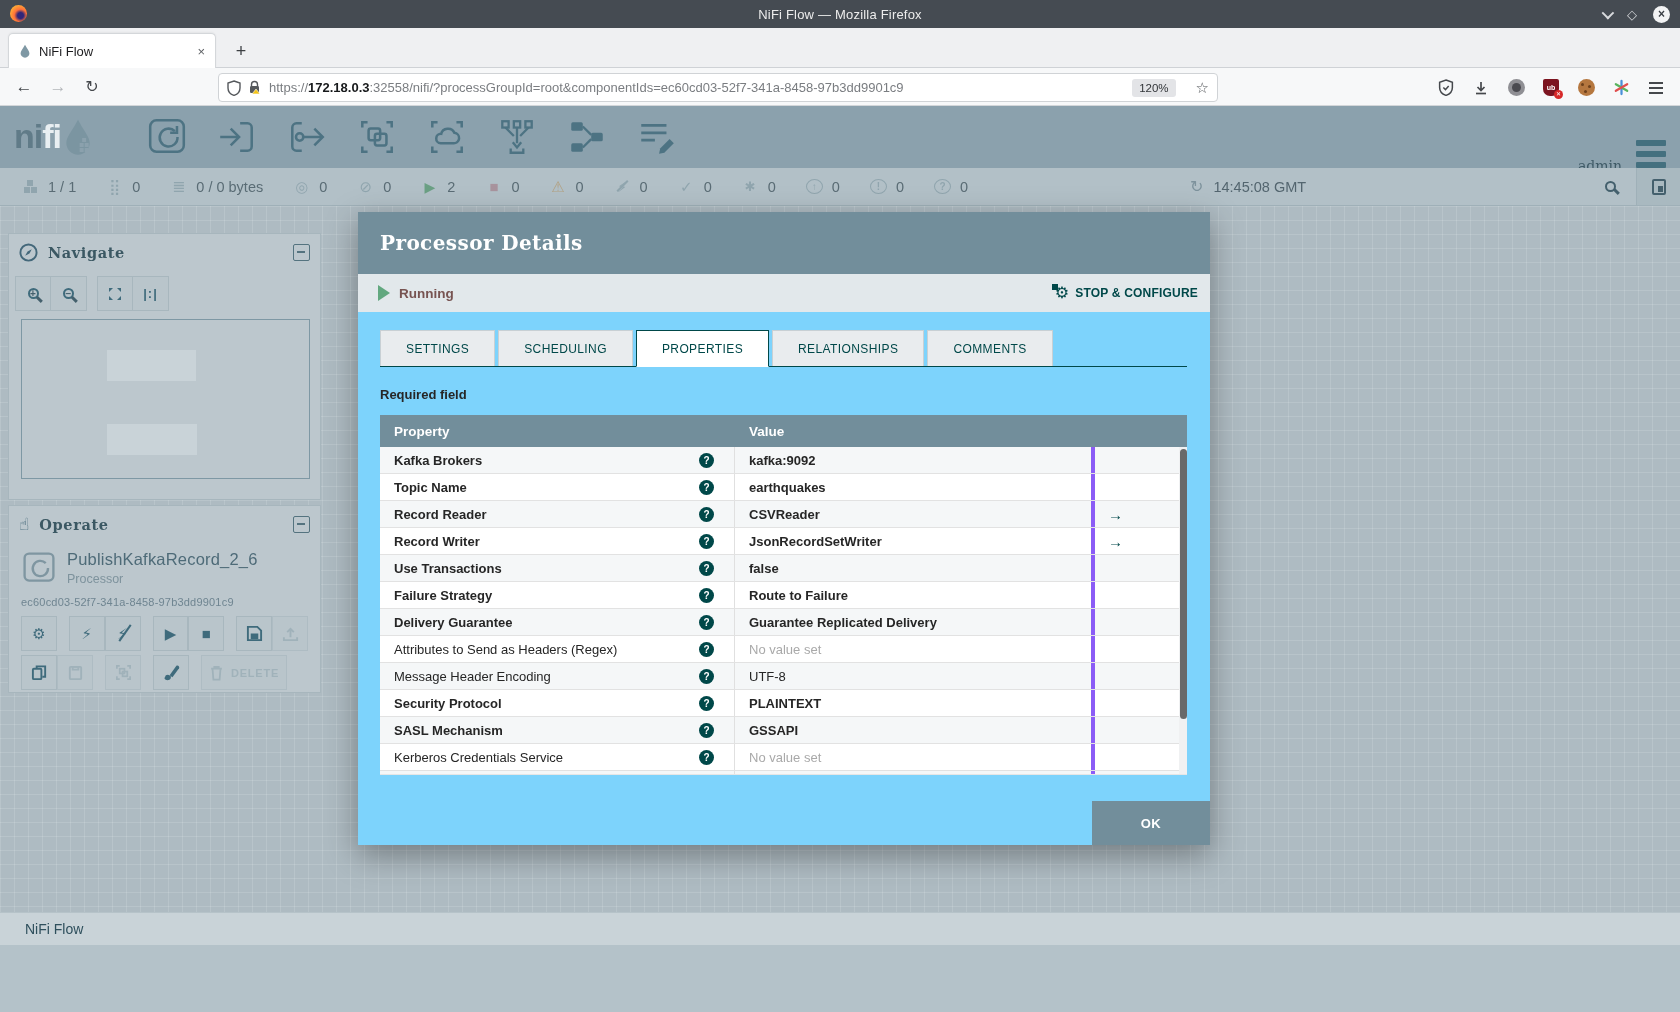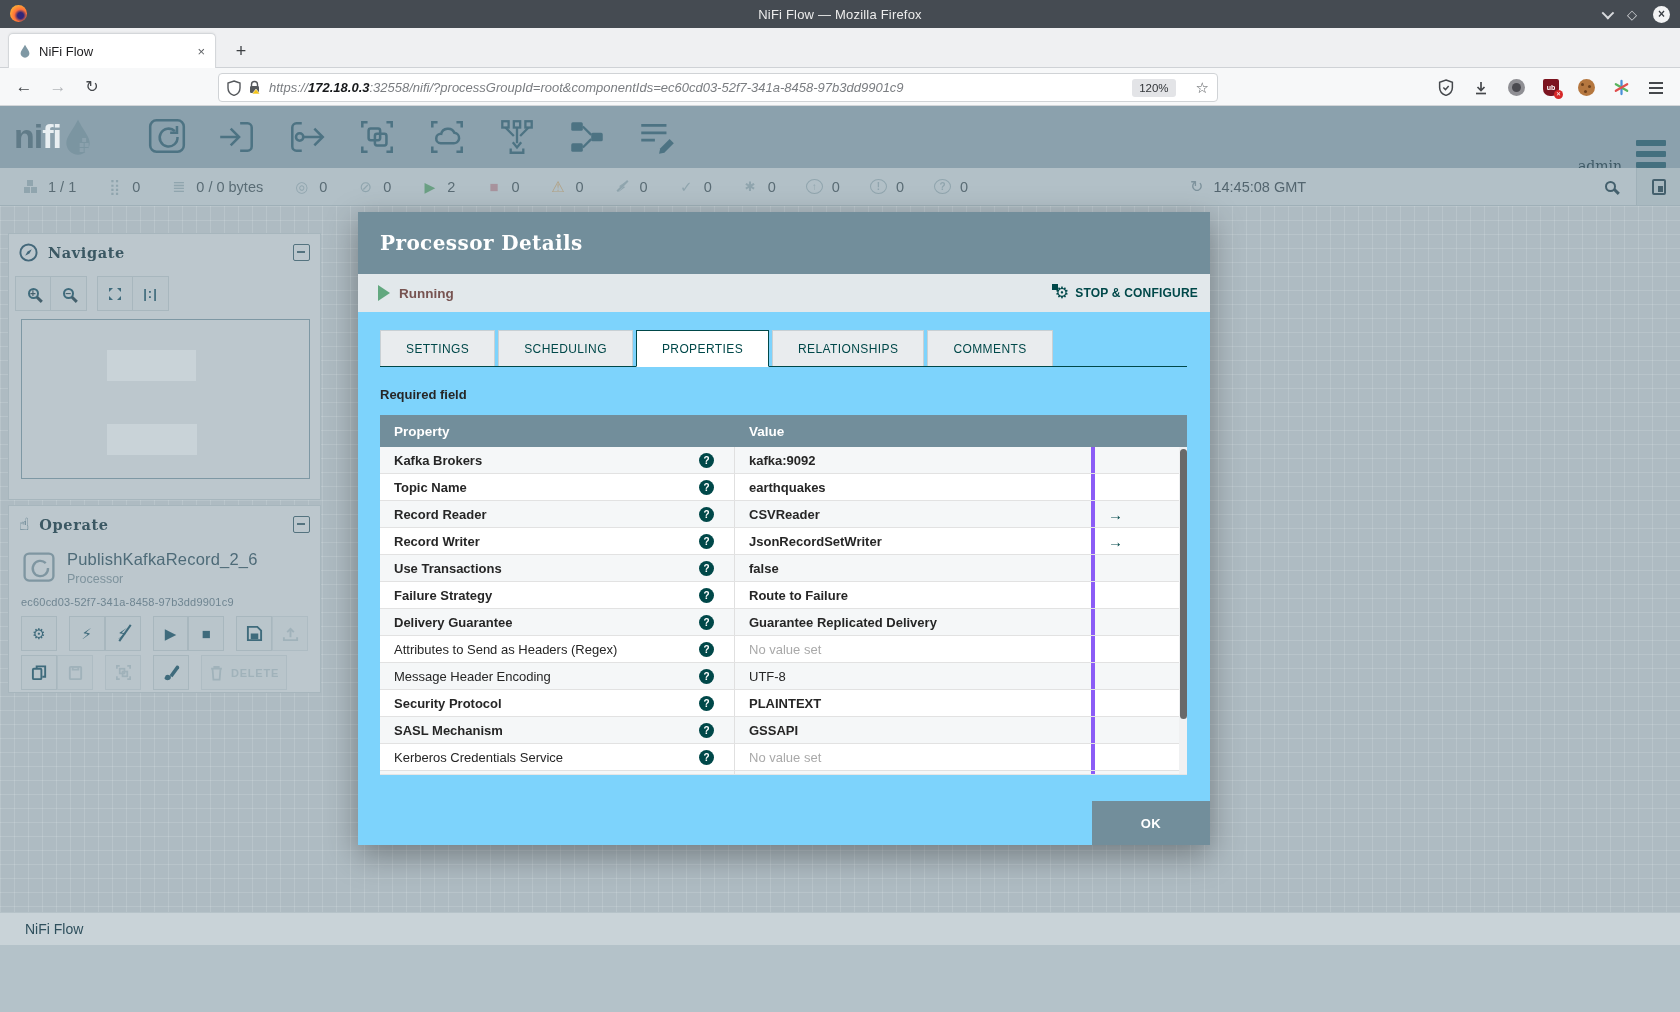--- a/index.html
+++ b/index.html
@@ -33,21 +33,21 @@
   .drop-ic { display:inline-block; }
 
   .navbar { position:absolute; left:0; top:68px; width:100%; height:38px; background:#f7f8f9;
     border-bottom:1px solid #d3d6d9; display:flex; align-items:center; }
   .nav-btn { width:28px; height:28px; display:flex; align-items:center; justify-content:center;
     font-size:17px; color:#45484c; }
   .nav-btn.disabled { color:#b3b6ba; }
   .nav-back { margin-left:10px; } .nav-fwd { margin-left:6px; } .nav-reload { margin-left:6px; font-size:16px; }
   .urlbar { position:absolute; left:218px; top:5px; width:1000px; height:29px; background:#fff;
     border:1px solid #d0d3d6; border-radius:4px; display:flex; align-items:center; padding:0 8px; }
-  .url-text { flex:1; font-size:13px; color:#7a7d81; white-space:nowrap; overflow:hidden; margin-left:8px;font-style:italic; }
+  .url-text { flex:1; font-size:13px; color:#7a7d81; white-space:nowrap; overflow:hidden; margin-left:8px; }
   .url-text b { color:#17191b; font-weight:bold; }
   .zoom-badge { background:#e3e4e7; border-radius:3px; font-size:11.5px; color:#323539; padding:3px 7px; margin-right:20px; }
   .star { color:#55585c; font-size:15px; }
   .tb-icons { position:absolute; right:14px; top:5px; height:29px; display:flex; align-items:center; gap:15px; }
   .tbi { width:20px; height:20px; display:flex; align-items:center; justify-content:center; color:#45484c; }
   .badger { width:17px; height:17px; border-radius:50%; background:#8f8f94; position:relative; }
   .badger::after { content:""; position:absolute; inset:4px; border-radius:50%; background:#4a4a50; }
   .ublock { width:16px; height:17px; background:#7c1420; border-radius:2px 2px 7px 7px; position:relative;
     color:#fff; font-size:7px; font-weight:bold; display:flex; align-items:center; justify-content:center; }
   .ublock::after { content:"✕"; position:absolute; right:-4px; bottom:-3px; width:9px; height:9px; background:#d62828;

